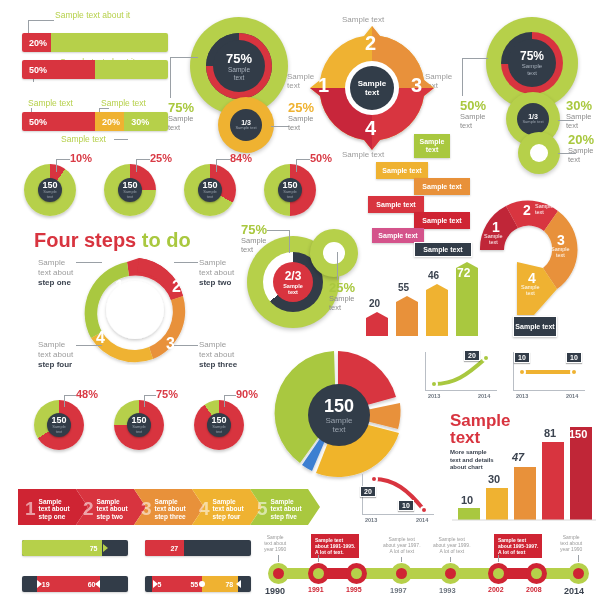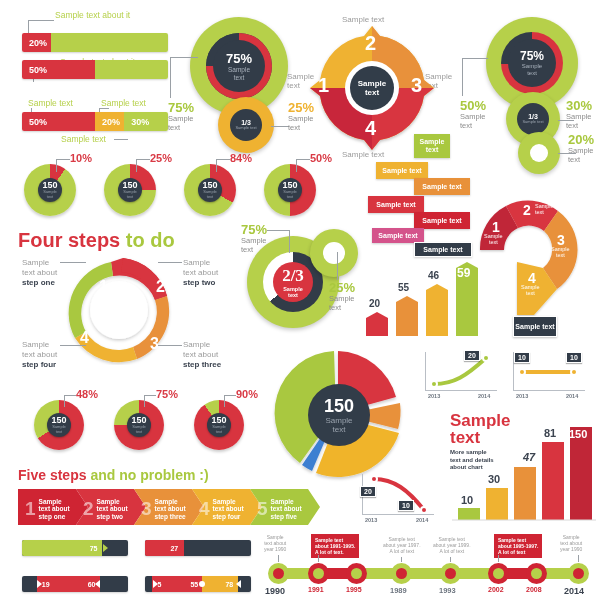--- a/index.html
+++ b/index.html
@@ -308,21 +308,21 @@
 text</div>
   <div class="abs" style="left:85px;top:40px;color:#fff;font-size:14px;font-weight:bold;">3</div>
   <div class="abs" style="left:79px;top:54px;color:#fff;font-size:5.5px;line-height:6px;white-space:pre;text-align:center;">Sample
 text</div>
   <div class="abs" style="left:56px;top:78px;color:#fff;font-size:14px;font-weight:bold;">4</div>
   <div class="abs" style="left:49px;top:92px;color:#fff;font-size:5.5px;line-height:6px;white-space:pre;text-align:center;">Sample
 text</div>
   <div class="darkchip" style="left:41px;top:124px;width:42px;height:19px;">Sample text</div>
 </div>
 
-<div class="abs" style="left:0;top:227px;width:255px;height:140px;">
+<div class="abs" style="left:16px;top:227px;width:255px;height:140px;">
   <div class="h1" style="left:18px;top:2px;">
     <span>Four steps</span>
     <em>to do</em>
   </div>
 
   <svg width="170" height="110" style="position:absolute;left:56px;top:28px;">
     <defs>
       <filter id="sh3" x="-30%" y="-30%" width="170%" height="170%">
         <feDropShadow dx="0" dy="1.5" stdDeviation="1.5" flood-color="#000" flood-opacity="0.2"></feDropShadow>
       </filter>
@@ -368,21 +368,21 @@
   <div class="leader" style="left:158px;top:118px;width:24px;height:1px;"></div>
   <div class="leader" style="left:60px;top:118px;width:26px;height:1px;"></div>
 </div>
 
 <div class="abs" style="left:225px;top:210px;width:150px;height:130px;">
   <div class="ring shadow" style="left:22px;top:26px;width:92px;height:92px;background:#b6d04a;"></div>
   <div class="ring" style="left:38px;top:42px;width:60px;height:60px;
        background:conic-gradient(#fff 0deg 0deg,#323c48 0deg 230deg,#fff 230deg 360deg);"></div>
   <div class="ring" style="left:48px;top:52px;width:40px;height:40px;background:#d8343f;"></div>
   <div class="abs ctr" style="left:48px;top:52px;width:40px;height:40px;flex-direction:column;color:#fff;">
-    <div style="font-weight:bold;font-size:17px;font-family:Liberation Serif, serif;">2/3</div>
+    <div style="font-weight:bold;font-size:12px;">2/3</div>
     <div style="font-size:5.5px;line-height:6px;text-align:center;white-space:pre;font-weight:bold;">Sample
 text</div>
   </div>
 
   <div class="ring shadow" style="left:85px;top:19px;width:48px;height:48px;background:#b6d04a;"></div>
   <div class="hole" style="left:98px;top:32px;width:22px;height:22px;"></div>
 
   <div class="leader" style="left:42px;top:20px;width:22px;height:1px;"></div>
   <div class="leader" style="left:64px;top:20px;width:1px;height:23px;"></div>
   <div class="pct" style="left:16px;top:12px;color:#a9c83f;">
@@ -402,21 +402,21 @@
 <div class="abs" style="left:360px;top:252px;width:130px;height:85px;">
   <svg width="130" height="85" style="position:absolute;left:0;top:0;">
     <polygon points="6,84 6,66 17,60 28,66 28,84" fill="#d8343f"></polygon>
     <polygon points="36,84 36,50 47,44 58,50 58,84" fill="#e8913a"></polygon>
     <polygon points="66,84 66,38 77,32 88,38 88,84" fill="#efb231"></polygon>
     <polygon points="96,84 96,16 107,10 118,16 118,84" fill="#a9c83f"></polygon>
   </svg>
   <div class="barnum" style="left:9px;top:46px;font-size:10px;">20</div>
   <div class="barnum" style="left:38px;top:30px;font-size:10px;">55</div>
   <div class="barnum" style="left:68px;top:18px;font-size:10px;">46</div>
-  <div class="barnum" style="left:97px;top:14px;font-size:12px;color:#fff;">59</div>
+  <div class="barnum" style="left:97px;top:14px;font-size:12px;color:#fff;">72</div>
 </div>
 
 <div class="abs" style="left:265px;top:345px;width:150px;height:150px;">
   <svg width="150" height="150" style="position:absolute;left:0;top:0;">
     <defs>
       <filter id="sh4" x="-30%" y="-30%" width="170%" height="170%">
         <feDropShadow dx="0" dy="2" stdDeviation="1.8" flood-color="#000" flood-opacity="0.2"></feDropShadow>
       </filter>
     </defs>
     <g filter="url(#sh4)" transform="translate(71,68)">
@@ -522,30 +522,26 @@
   <svg width="150" height="120" style="position:absolute;left:0;top:0;">
     <rect x="10" y="98" width="22" height="12" fill="#a9c83f"></rect>
     <rect x="38" y="78" width="22" height="32" fill="#efb231"></rect>
     <rect x="66" y="57" width="22" height="53" fill="#e8913a"></rect>
     <rect x="94" y="32" width="22" height="78" fill="#d8343f"></rect>
     <rect x="122" y="17" width="22" height="93" fill="#c02637"></rect>
     <line x1="4" y1="110" x2="148" y2="110" stroke="#d8d8d8" stroke-width="1"></line>
   </svg>
   <div class="barnum" style="left:13px;top:84px;">10</div>
   <div class="barnum" style="left:40px;top:63px;">30</div>
-  <div class="barnum" style="left:75px;top:41px;font-style:italic;">47</div>
+  <div class="barnum" style="left:64px;top:41px;font-style:italic;">47</div>
   <div class="barnum" style="left:96px;top:17px;">81</div>
   <div class="barnum" style="left:121px;top:18px;color:#fff;">150</div>
 </div>
 
 <div class="abs" style="left:0;top:465px;width:340px;height:58px;">
-  <div class="h1b" style="left:18px;top:2px;">
-    <span>Five steps</span>
-    <em>and no problem :)</em>
-  </div>
   <svg width="340" height="36" style="position:absolute;left:18px;top:24px;">
     <polygon points="0,0 58,0 70,18 58,36 0,36" fill="#cf2433"></polygon>
     <polygon points="58,0 116,0 128,18 116,36 58,36 70,18" fill="#d8343f"></polygon>
     <polygon points="116,0 174,0 186,18 174,36 116,36 128,18" fill="#e8913a"></polygon>
     <polygon points="174,0 232,0 244,18 232,36 174,36 186,18" fill="#efb231"></polygon>
     <polygon points="232,0 290,0 302,18 290,36 232,36 244,18" fill="#a9c83f"></polygon>
   </svg>
   <div class="steparrow" style="left:18px;top:24px;width:62px;">
     <div class="n">1</div>
     <div class="t">
@@ -645,21 +641,21 @@
   <div class="tlnode" style="left:230px;top:35px;width:21px;height:21px;background:#cf2433;"></div>
   <div class="tlnode" style="left:235px;top:40px;width:11px;height:11px;background:#b6d04a;"></div>
   <div class="tlnode" style="left:268px;top:35px;width:21px;height:21px;background:#cf2433;"></div>
   <div class="tlnode" style="left:273px;top:40px;width:11px;height:11px;background:#b6d04a;"></div>
   <div class="tlnode" style="left:310px;top:35px;width:21px;height:21px;background:#b6d04a;"></div>
   <div class="tlnode" style="left:315px;top:40px;width:11px;height:11px;background:#cf2433;"></div>
 
   <div class="tlyear" style="left:7px;top:58px;color:#3c4450;">1990</div>
   <div class="tlyear" style="left:50px;top:58px;color:#cf2433;font-size:7px;">1991</div>
   <div class="tlyear" style="left:88px;top:58px;color:#cf2433;font-size:7px;">1995</div>
-  <div class="tlyear" style="left:132px;top:58px;color:#6e7680;font-size:7.5px;">1989</div>
+  <div class="tlyear" style="left:132px;top:58px;color:#6e7680;font-size:7.5px;">1997</div>
   <div class="tlyear" style="left:181px;top:58px;color:#6e7680;font-size:7.5px;">1993</div>
   <div class="tlyear" style="left:230px;top:58px;color:#cf2433;font-size:7px;">2002</div>
   <div class="tlyear" style="left:268px;top:58px;color:#cf2433;font-size:7px;">2008</div>
   <div class="tlyear" style="left:306px;top:58px;color:#3c4450;">2014</div>
 
   <div class="tlcall" style="left:6px;top:6px;color:#9b9b9b;white-space:pre;text-align:center;">Sample
 text about
 year 1990</div>
   <div class="tlcall box" style="left:53px;top:6px;white-space:pre;">Sample text
 about 1991-1995.

